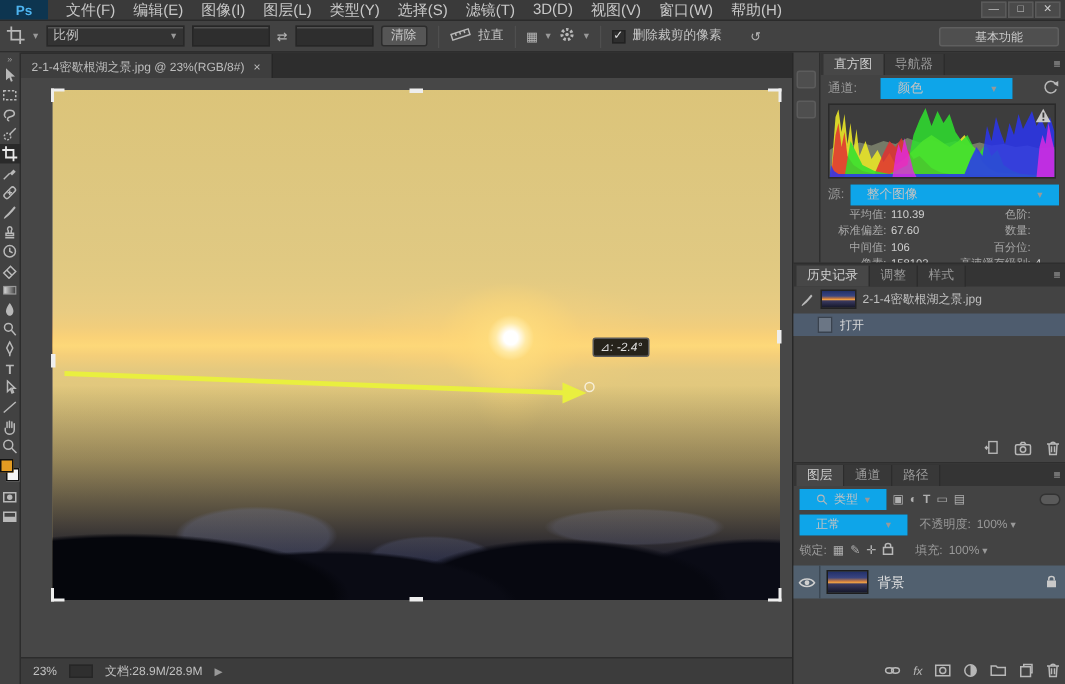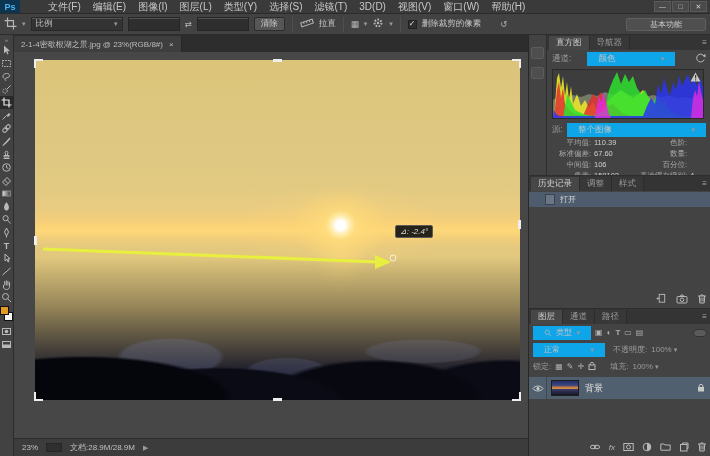--- a/index.html
+++ b/index.html
@@ -2,21 +2,21 @@
 <html><head>
 <meta charset="utf-8">
 <style>
   *{margin:0;padding:0;box-sizing:border-box;font-family:"Liberation Sans","DejaVu Sans",sans-serif;}
   html,body{width:710px;height:456px;overflow:hidden;background:#333;}
   .abs{position:absolute;}
   #app{position:relative;width:710px;height:456px;background:#3c3c3c;color:#c5c5c5;font-size:9px;}
 
   
   #menubar{left:0;top:0;width:710px;height:14px;background:#3a3a3a;border-bottom:1px solid #2b2b2b;display:flex;align-items:center;}
-  #ps-logo{width:20px;height:13px;background:#0d3550;color:#4db4f0;font-weight:bold;font-size:9px;display:flex;align-items:center;justify-content:center;margin-right:22px;}
+  #ps-logo{width:32px;height:13px;background:#0d3550;color:#4db4f0;font-weight:bold;font-size:9px;display:flex;align-items:center;justify-content:center;margin-right:6px;}
   .menu-item{padding:0 6px;font-size:10px;color:#c8c8c8;white-space:nowrap;cursor:default;}
   #win-controls{margin-left:auto;display:flex;gap:1px;padding-right:3px;}
   .win-btn{width:17px;height:11px;background:#4a4a4a;border:1px solid #5a5a5a;color:#ccc;font-size:7px;line-height:9px;text-align:center;}
 
   
   #optionsbar{left:0;top:14px;width:710px;height:21px;background:#424242;border-bottom:1px solid #2d2d2d;display:flex;align-items:center;gap:5px;padding-left:4px;font-size:8.5px;}
   .opt-sep{width:1px;height:15px;background:#333;border-right:1px solid #4f4f4f;margin:0 2px;}
   .opt-select{height:14px;background:#333;border:1px solid #282828;box-shadow:0 1px 0 #555 inset;display:flex;align-items:center;padding:0 4px;gap:4px;color:#c3c3c3;}
   .opt-input{width:52px;height:14px;background:#2e2e2e;border:1px solid #262626;box-shadow:0 1px 0 #515151 inset;}
   .opt-btn{height:14px;background:#565656;border:1px solid #2c2c2c;border-radius:2px;padding:0 6px;display:flex;align-items:center;color:#ccc;}
@@ -442,20 +442,27 @@
       </div>
     </div>
 
     <div id="history-panel">
       <div class="ptabs">
         <div class="ptab active">历史记录</div>
         <div class="ptab">调整</div>
         <div class="ptab">样式</div>
         <span class="pmenu">≡</span>
       </div>
+      <div id="snapshot-row">
+        <svg width="10" height="10" viewBox="0 0 11 11">
+            <path class="tif" d="M1.5,9.5 C2.5,7.5 5,6 8.5,1.5 L9.5,2.5 C6.5,6.5 4,8.5 2,9.9 Z"></path>
+          </svg>
+        <div class="thumb"></div>
+        <span>2-1-4密歇根湖之景.jpg</span>
+      </div>
       <div id="history-state">
         <div class="state-icon"></div>
         <span>打开</span>
       </div>
       <div id="history-footer">
         <span><svg width="11" height="11" viewBox="0 0 12 12">
               <rect class="ti" x="3.5" y="1.5" width="6" height="8.5"></rect>
               <path class="ti" d="M1,6 H3.5 M2.2,4.8 L1,6 L2.2,7.2"></path>
             </svg></span>
         <span><svg width="12" height="11" viewBox="0 0 12 11">

